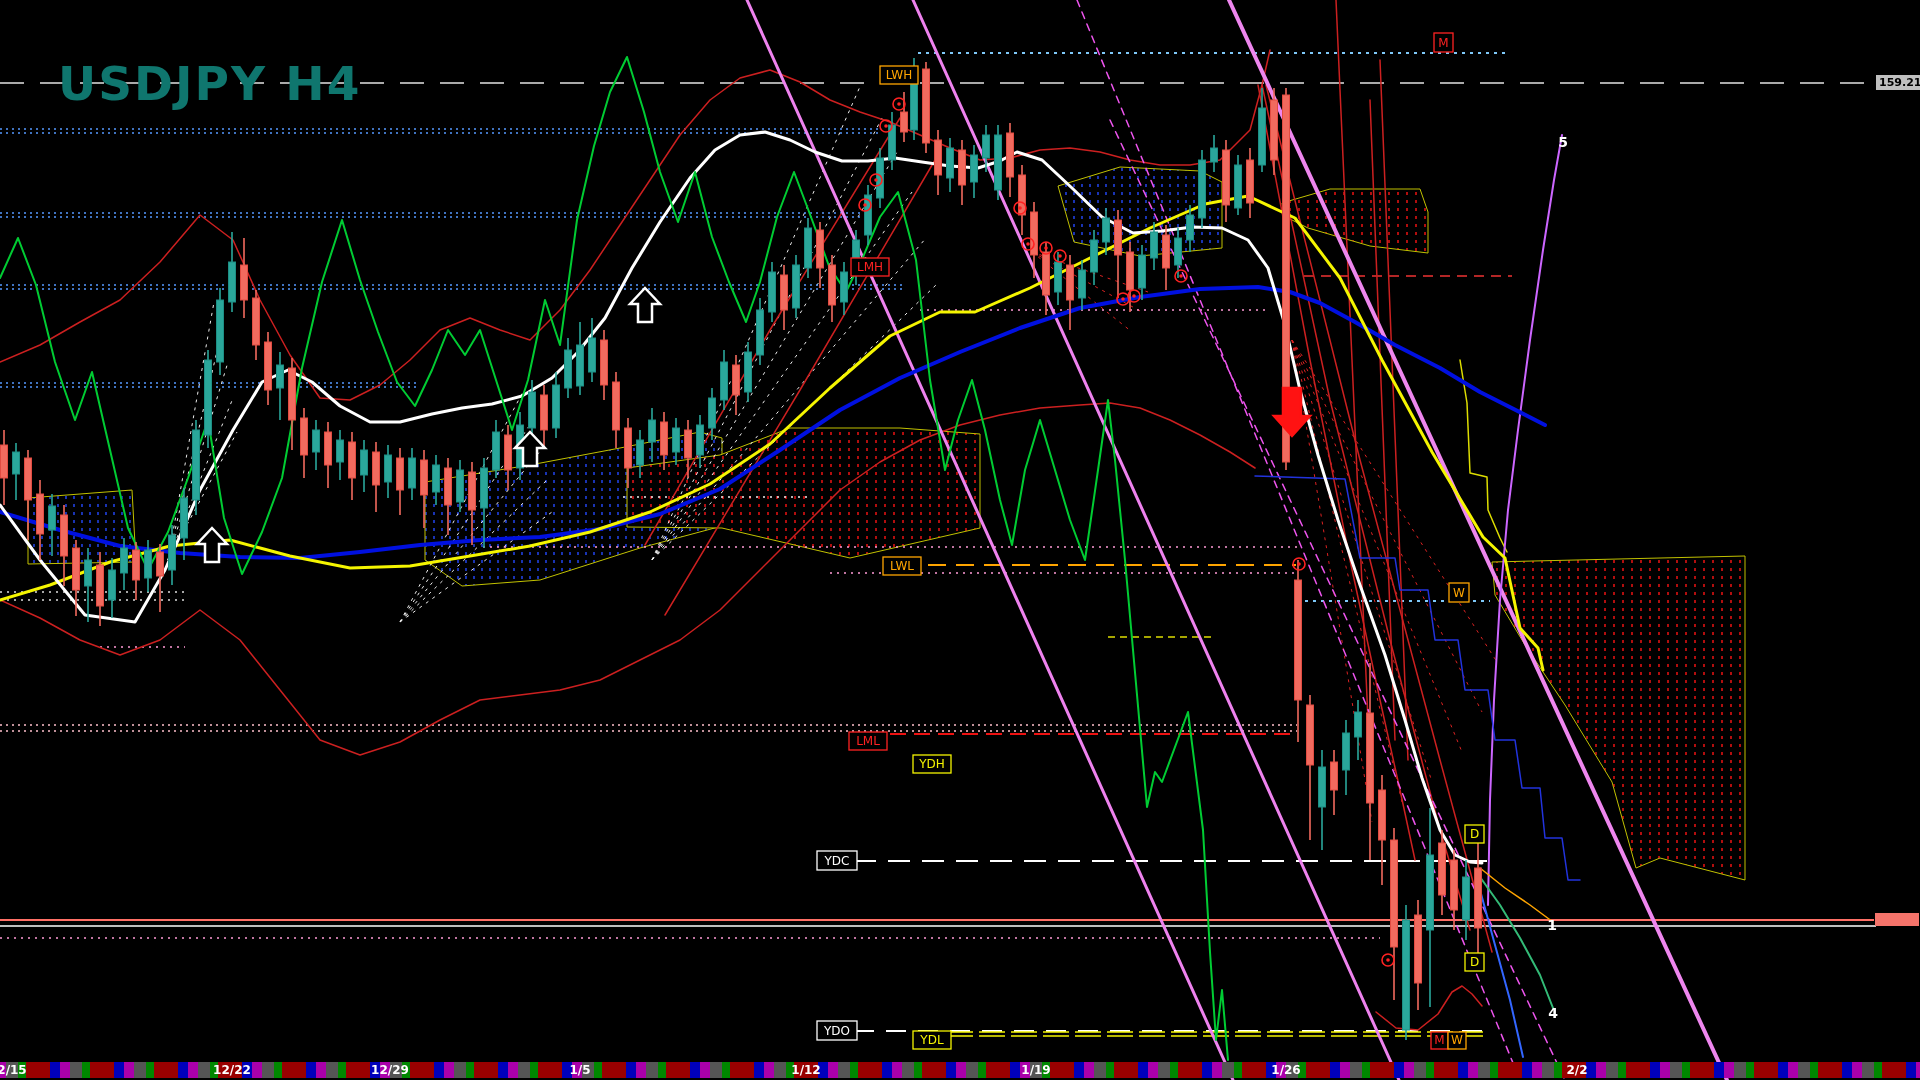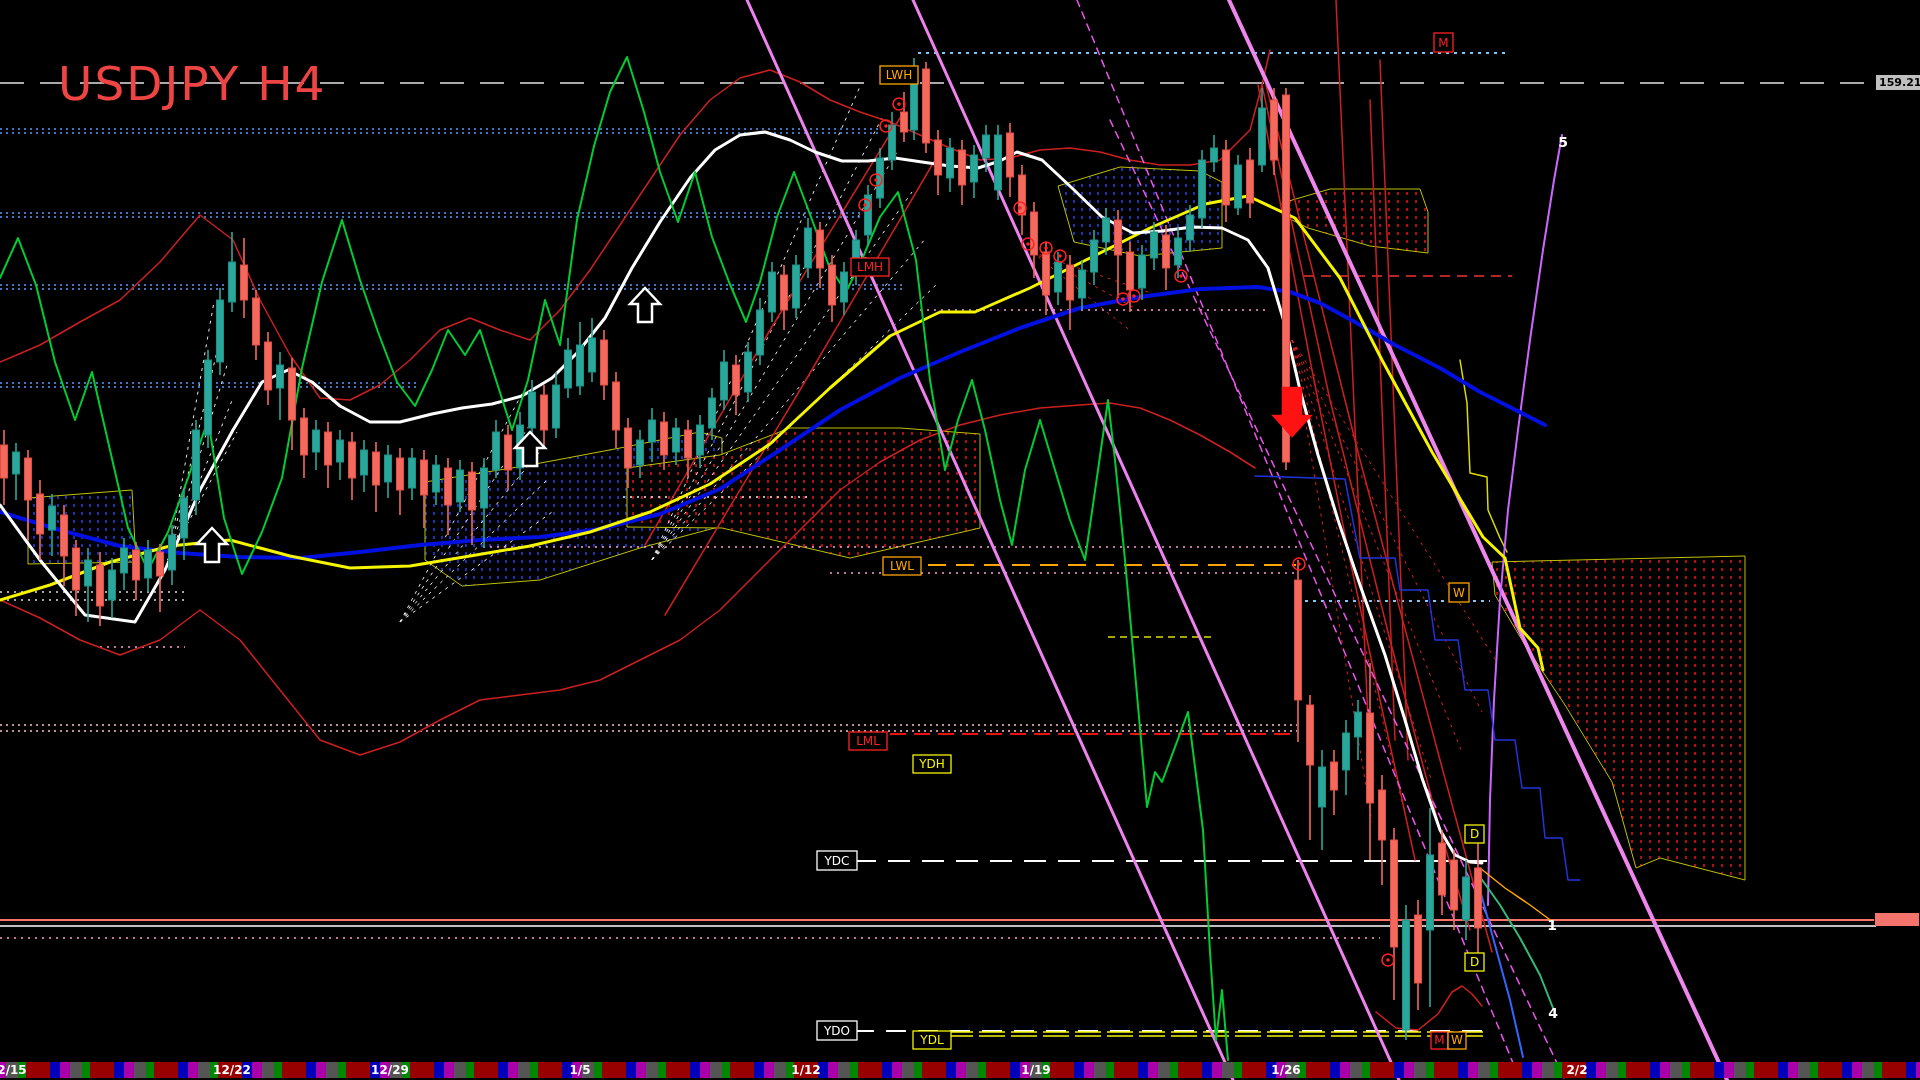--- a/index.html
+++ b/index.html
@@ -1,19 +1,19 @@
 <!DOCTYPE html>
 <html><head>
 <meta charset="utf-8">
 <style>
   html,body{margin:0;padding:0;background:#000;width:1920px;height:1080px;overflow:hidden;
     font-family:"DejaVu Sans",sans-serif;}
   #stage{position:relative;width:1920px;height:1080px;background:#000;}
   #chart-svg{position:absolute;left:0;top:0;}
-  .title{position:absolute;left:58px;top:56px;color:#ef4444;font-size:47px;font-weight:400;
+  .title{position:absolute;left:58px;top:56px;color:#0f766e;font-size:47px;font-weight:700;
     letter-spacing:2px;white-space:nowrap;}
   .price-tag{position:absolute;left:1876px;top:75px;background:#bfbfbf;color:#000;
     font-size:11px;font-weight:bold;padding:1px 3px;line-height:13px;}
   .bid-tag{position:absolute;left:1875px;top:913px;background:#f4736a;width:44px;height:13px;}
 </style>
 </head>
 <body>
 
 <div id="stage">
   <svg id="chart-svg" width="1920" height="1080" viewBox="0 0 1920 1080">

